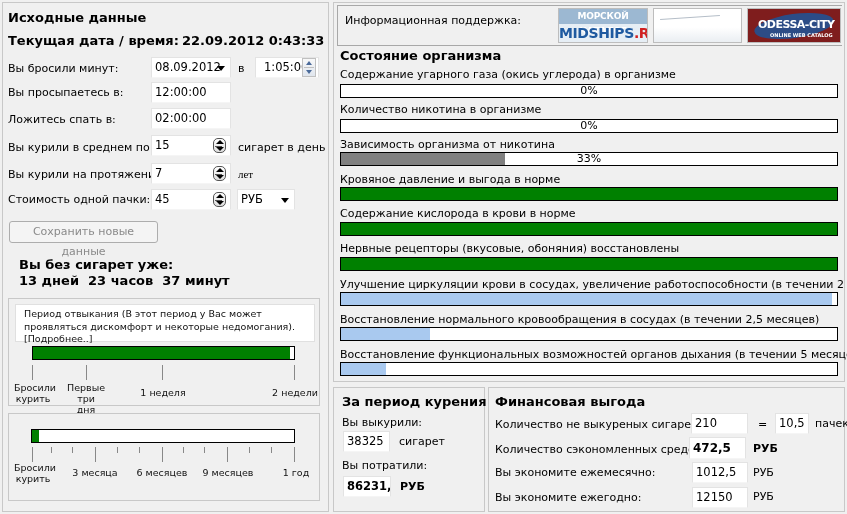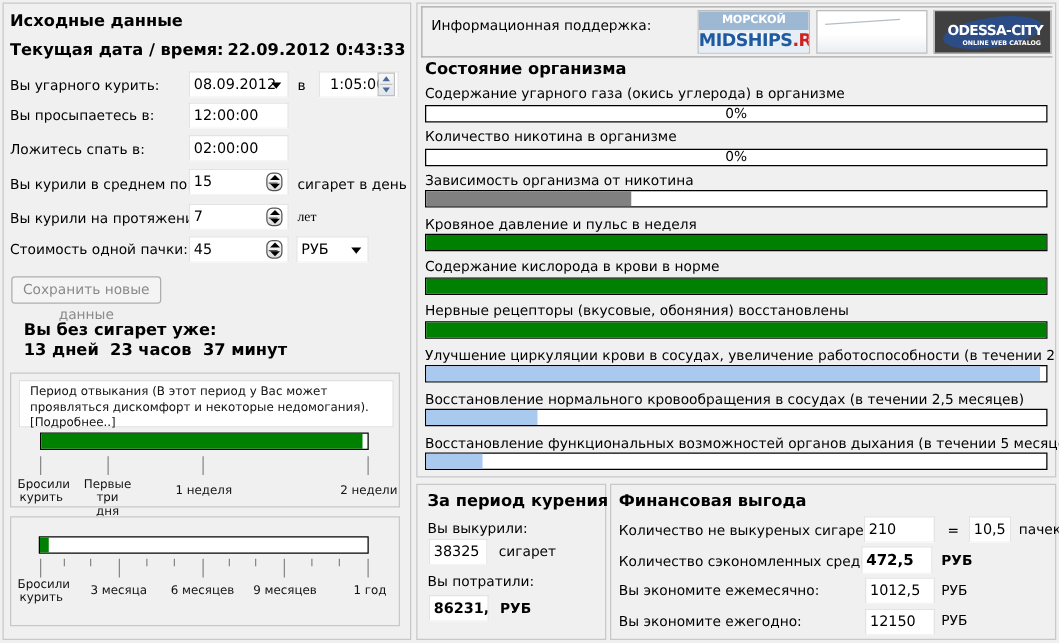--- a/index.html
+++ b/index.html
@@ -16,32 +16,32 @@
   .spin .circ:before { content:""; position:absolute; left:2px; top:1px; border-left:4px solid transparent; border-right:4px solid transparent; border-bottom:4px solid #000; }
   .spin .circ:after { content:""; position:absolute; left:2px; bottom:1px; border-left:4px solid transparent; border-right:4px solid transparent; border-top:4px solid #000; }
   .spin .mid { position:absolute; left:1px; right:3px; top:7px; height:1px; background:#555; }
   .caret { position:absolute; width:0; height:0; border-left:4px solid transparent; border-right:4px solid transparent; border-top:5px solid #000; }
   .btn-disabled { position:absolute; border:1px solid #adadad; background:#f4f4f4; color:#8a8a8a; border-radius:3px; height:22px; line-height:20px; text-align:center; font-size:11px; }
   .pbar { position:absolute; left:5px; width:498px; height:14px; background:#fff; border:1px solid #000; }
   .pbar .fill { position:absolute; left:0; top:0; bottom:0; }
   .pbar .txt { position:absolute; left:0; right:0; top:0; text-align:center; font-size:11px; line-height:12px; }
   .tick { position:absolute; width:1px; background:#888; }
   .ticklbl { position:absolute; font-size:9.5px; text-align:center; line-height:11px; white-space:nowrap; color:#111; }
-  .logo { position:absolute; border:1px solid #bdbdbd; background:#404040; top:8px; height:35px; overflow:hidden; }
+  .logo { position:absolute; border:1px solid #bdbdbd; background:#7f1d1d; top:8px; height:35px; overflow:hidden; }
 </style>
 </head>
 <body>
 
 <div class="panel" style="left:2px;top:2px;width:327px;height:510px;border-color:#c8c8c8;"></div>
 
 <div class="abs h13" style="left:8px;top:10px;">Исходные данные</div>
 <div class="abs h13" style="left:8px;top:33px;">Текущая дата / время:</div>
 <div class="abs h13" style="left:182px;top:33px;">22.09.2012 0:43:33</div>
 
-<div class="lbl" style="left:8px;top:62px;">Вы угарного курить:</div>
+<div class="lbl" style="left:8px;top:62px;">Вы бросили минут:</div>
 <div class="input" style="left:151px;top:57px;width:80px;">
   <span>08.09.2012</span>
   <span class="caret" style="right:5px;top:8px;"></span>
 </div>
 <div class="lbl" style="left:238px;top:62px;">в</div>
 <div class="input" style="left:255px;top:57px;width:64px;text-align:left;padding-left:8px;">
   <span>1:05:00</span>
 </div>
 <div class="abs" style="left:302px;top:58px;width:14px;height:19px;border:1px solid #c0c0c0;background:linear-gradient(#f8f8f8,#e0e6ee);">
   <div style="position:absolute;left:3px;top:2px;border-left:3px solid transparent;border-right:3px solid transparent;border-bottom:4px solid #4a6a9a;"></div>
@@ -88,21 +88,21 @@
       <div class="circ">
         <div class="mid"></div>
       </div>
     </div>
 </div>
 <div class="input" style="left:237px;top:189px;width:58px;">
   <span>РУБ</span>
   <span class="caret" style="right:5px;top:8px;"></span>
 </div>
 
-<div class="btn-disabled" style="left:9px;top:221px;width:120px;">Сохранить новые данные</div>
+<div class="btn-disabled" style="left:9px;top:221px;width:149px;">Сохранить новые данные</div>
 
 <div class="abs h13" style="left:19px;top:257px;">Вы без сигарет уже:</div>
 <div class="abs h13" style="left:19px;top:273px;white-space:pre;">13 дней  23 часов  37 минут</div>
 
 <div class="panel" style="left:8px;top:298px;width:312px;height:108px;border-color:#c8c8c8;"></div>
 <div class="abs" style="left:15px;top:304px;width:300px;height:38px;background:#fff;border:1px solid #e0e0e0;cursor:pointer;">
   <div style="padding:3px 8px;font-size:9.5px;line-height:12.5px;color:#111;">Период отвыкания (В этот период у Вас может проявляться дискомфорт и некоторые недомогания). [Подробнее..]</div>
 </div>
 <div class="abs" style="left:32px;top:346px;width:263px;height:14px;background:#fff;border:1px solid #000;">
   <div style="position:absolute;left:0;top:0;bottom:0;width:98.5%;background:#008000;"></div>
@@ -174,24 +174,25 @@
   <div class="lbl" style="left:5px;top:0;">Количество никотина в организме</div>
   <div class="pbar" style="top:16px;">
       <div class="fill" style="width:0;background:#808080;"></div>
       <div class="txt">0%</div>
     </div>
 </div>
 <div class="abs" style="left:335px;top:138px;width:510px;">
   <div class="lbl" style="left:5px;top:0;text-align:right;">Зависимость организма от никотина</div>
   <div class="pbar" style="top:14px;">
       <div class="fill" style="width:33%;background:#808080;"></div>
+      <div class="txt">33%</div>
     </div>
 </div>
 <div class="abs" style="left:335px;top:173px;width:510px;">
-  <div class="lbl" style="left:5px;top:0;">Кровяное давление и пульс в неделя</div>
+  <div class="lbl" style="left:5px;top:0;">Кровяное давление и выгода в норме</div>
   <div class="pbar" style="top:14px;">
       <div class="fill" style="width:100%;background:#008000;"></div>
     </div>
 </div>
 <div class="abs" style="left:335px;top:207px;width:510px;">
   <div class="lbl" style="left:5px;top:0;">Содержание кислорода в крови в норме</div>
   <div class="pbar" style="top:15px;">
       <div class="fill" style="width:100%;background:#008000;"></div>
     </div>
 </div>

